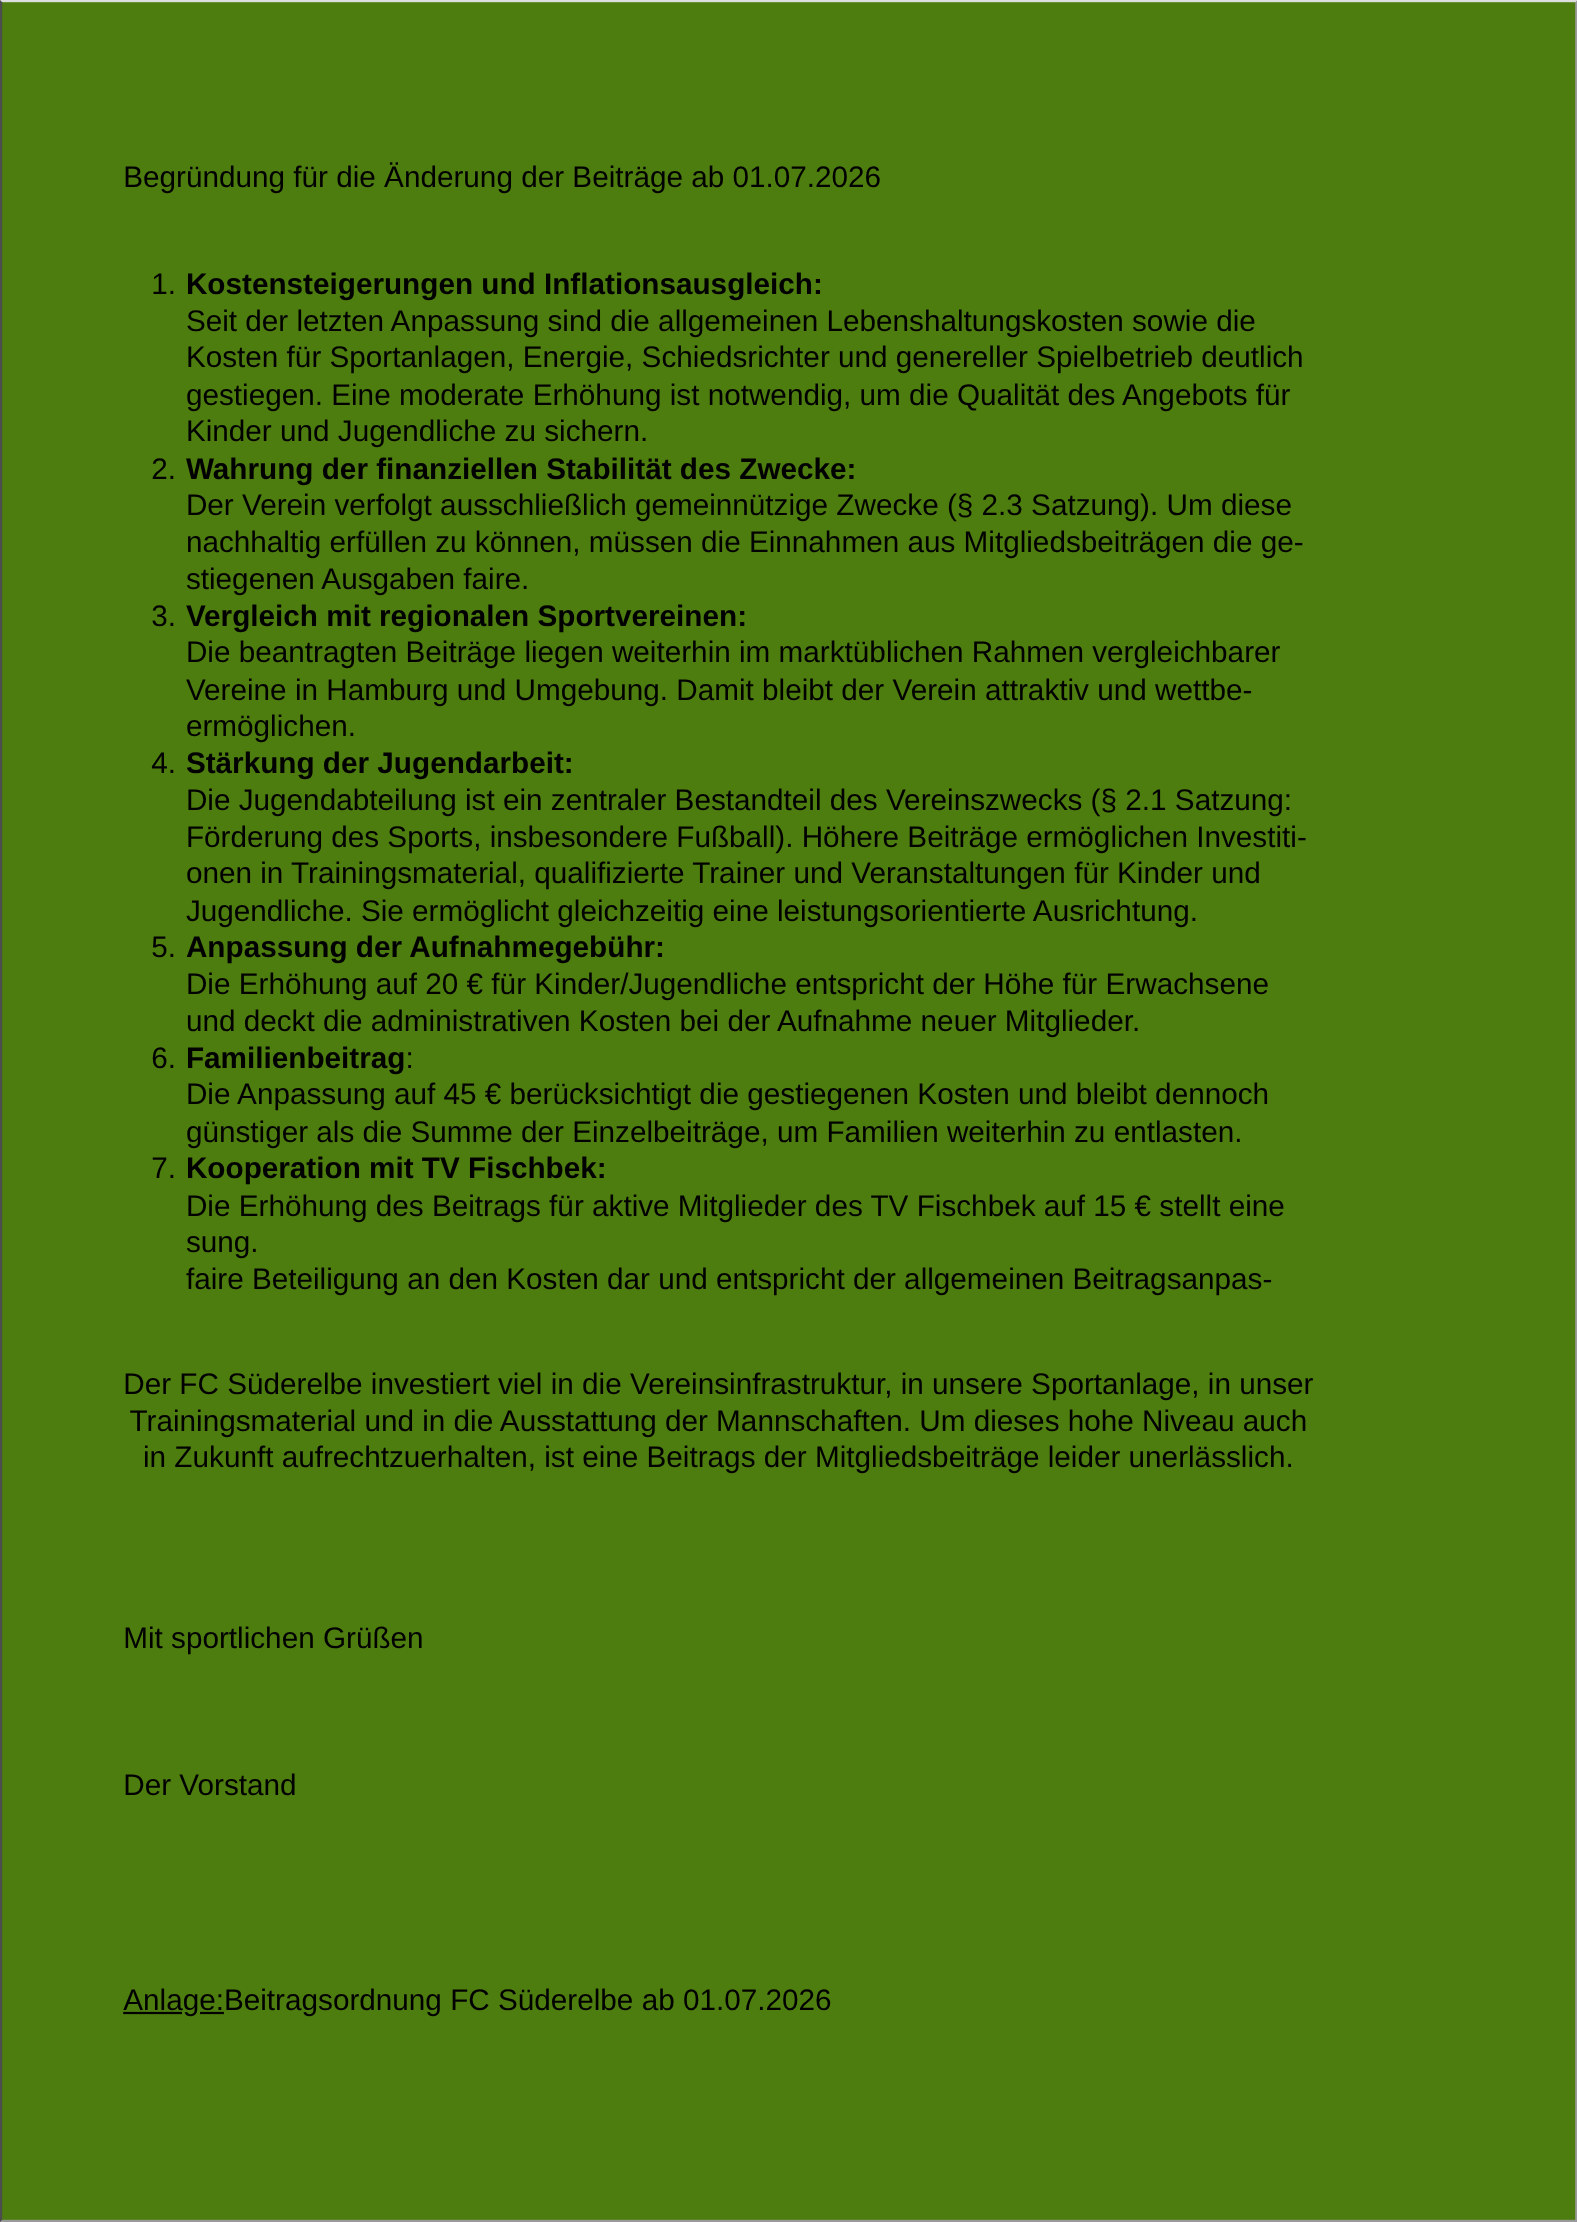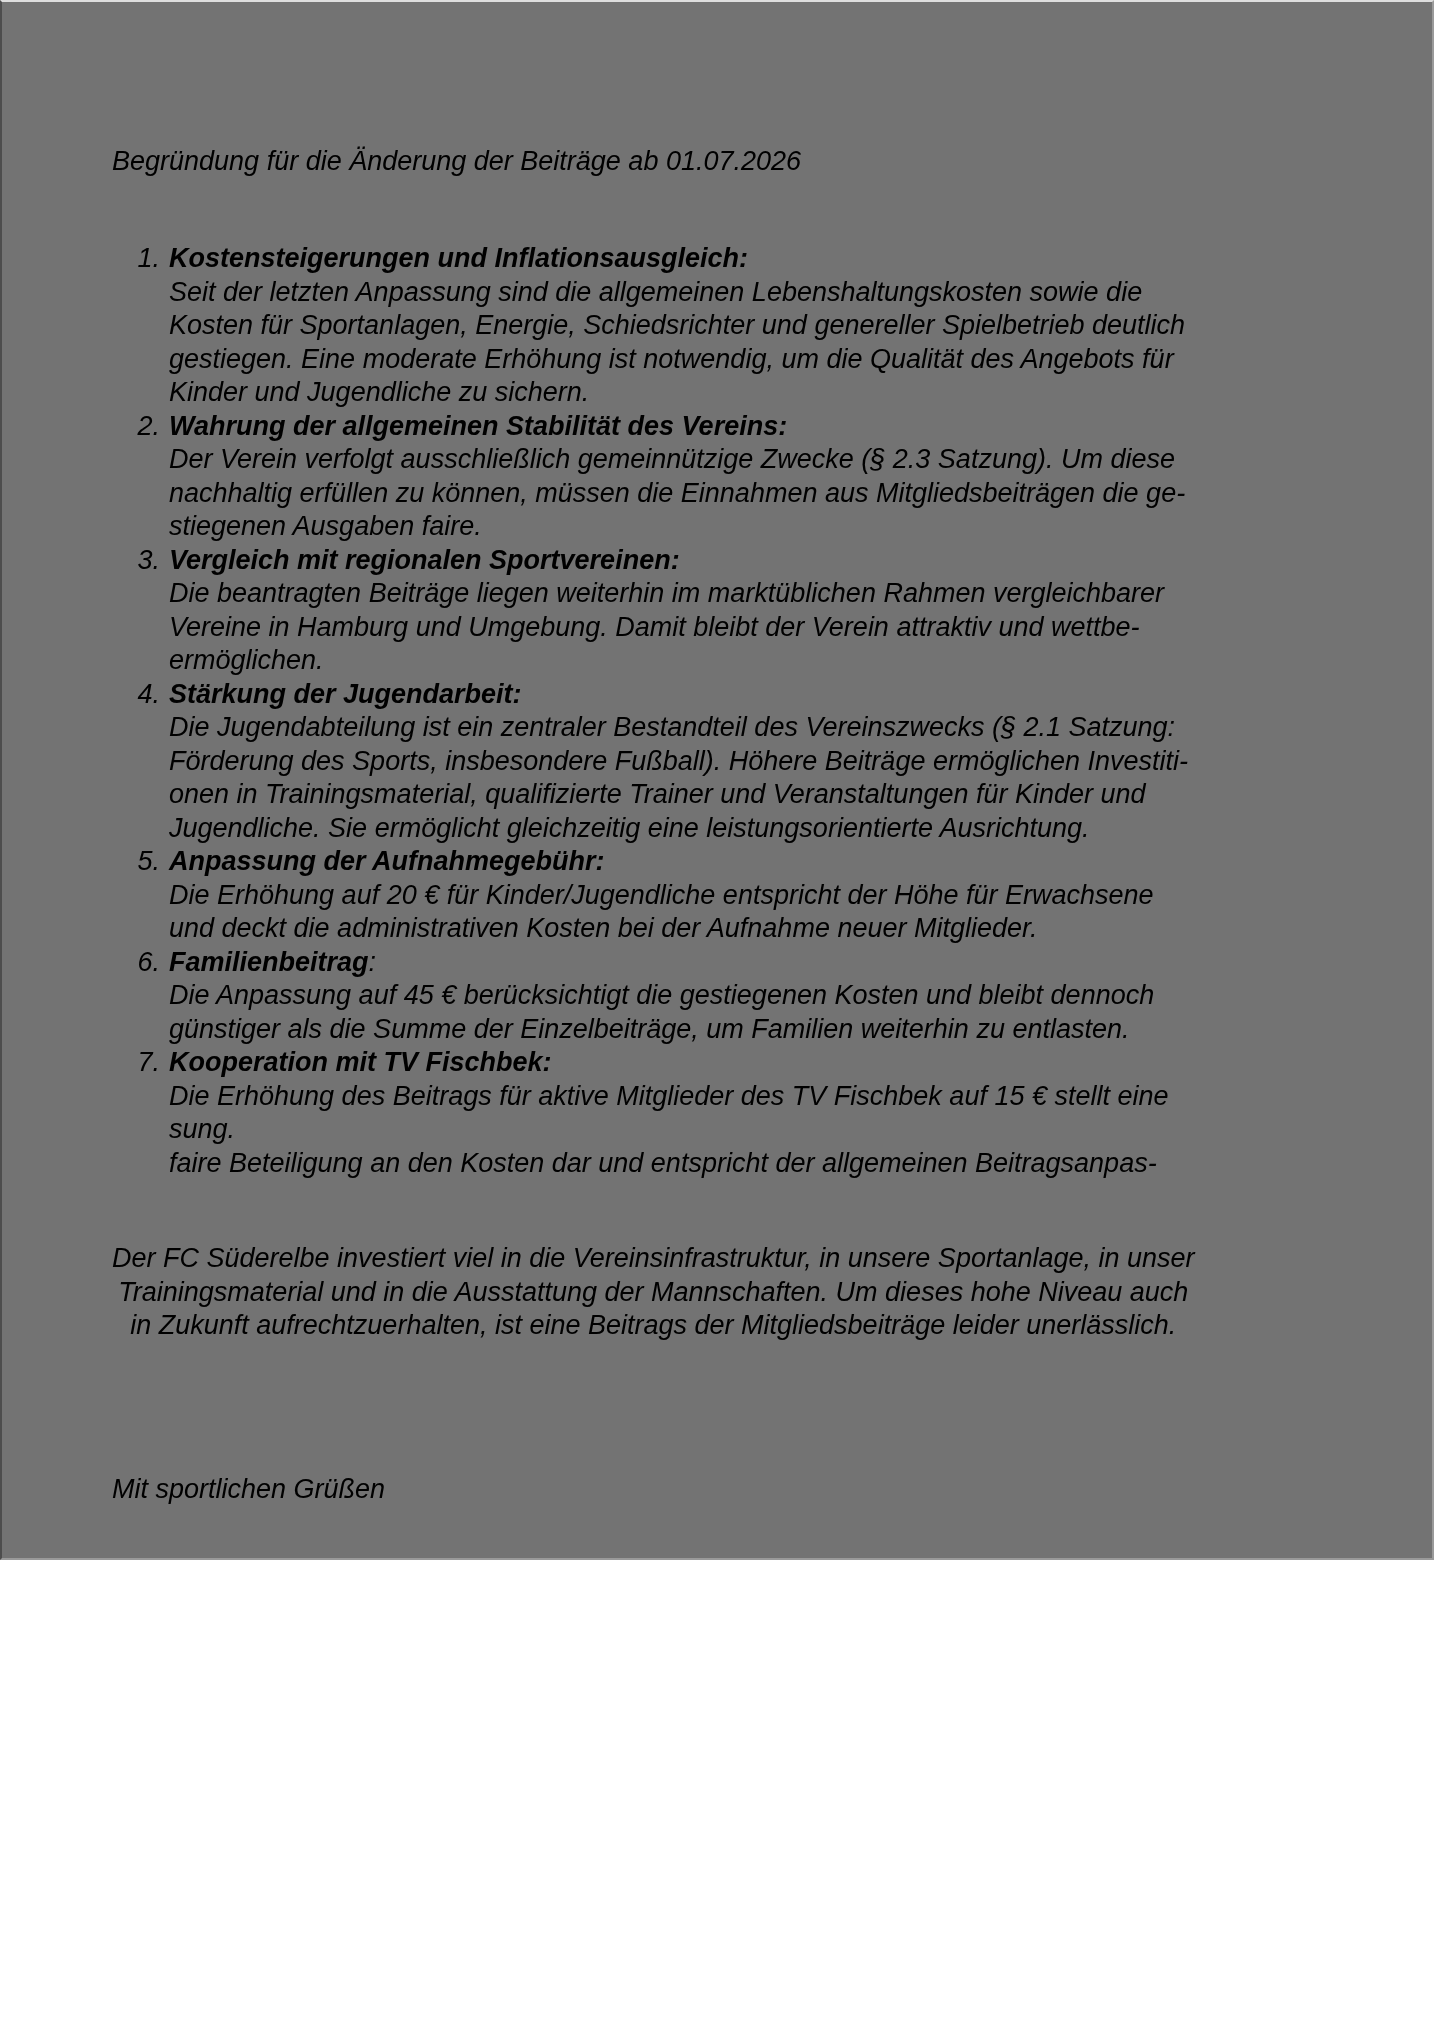--- a/index.html
+++ b/index.html
@@ -3,32 +3,31 @@
 <meta charset="utf-8">
 <style>
   html, body {
     margin: 0;
     padding: 0;
     background: #ffffff;
   }
   .page {
     position: relative;
     width: 1434px;
-    height: 1560px;
+    height: 2020px;
     box-sizing: border-box;
-    background: #737373;
+    background: #4d7c0f;
     border-style: solid;
     border-width: 2px;
     border-color: #dedede #9a9a9a #9a9a9a #4d4d4d;
     font-family: "Liberation Sans", "DejaVu Sans", sans-serif;
     font-size: 27px;
     line-height: 33.5px;
     color: #000000;
     overflow: hidden;
-    font-style: italic;
   }
   .title {
     position: absolute;
     left: 110px;
     top: 143px;
     white-space: nowrap;
   }
   .list {
     position: absolute;
     left: 110px;
@@ -94,21 +93,21 @@
 
   <div class="list" id="list">
       <div class="list-item">
         <div class="heading-row"><span class="num">1.</span><span class="ttl">Kostensteigerungen und Inflationsausgleich:</span></div>
         <div class="body-line">Seit der letzten Anpassung sind die allgemeinen Lebenshaltungskosten sowie die</div>
         <div class="body-line">Kosten für Sportanlagen, Energie, Schiedsrichter und genereller Spielbetrieb deutlich</div>
         <div class="body-line">gestiegen. Eine moderate Erhöhung ist notwendig, um die Qualität des Angebots für</div>
         <div class="body-line">Kinder und Jugendliche zu sichern.</div>
       </div>
       <div class="list-item">
-        <div class="heading-row"><span class="num">2.</span><span class="ttl">Wahrung der allgemeinen Stabilität des Vereins:</span></div>
+        <div class="heading-row"><span class="num">2.</span><span class="ttl">Wahrung der finanziellen Stabilität des Zwecke:</span></div>
         <div class="body-line">Der Verein verfolgt ausschließlich gemeinnützige Zwecke (§ 2.3 Satzung). Um diese</div>
         <div class="body-line">nachhaltig erfüllen zu können, müssen die Einnahmen aus Mitgliedsbeiträgen die ge-</div>
         <div class="body-line">stiegenen Ausgaben faire.</div>
       </div>
       <div class="list-item">
         <div class="heading-row"><span class="num">3.</span><span class="ttl">Vergleich mit regionalen Sportvereinen:</span></div>
         <div class="body-line">Die beantragten Beiträge liegen weiterhin im marktüblichen Rahmen vergleichbarer</div>
         <div class="body-line">Vereine in Hamburg und Umgebung. Damit bleibt der Verein attraktiv und wettbe-</div>
         <div class="body-line">ermöglichen.</div>
       </div>

